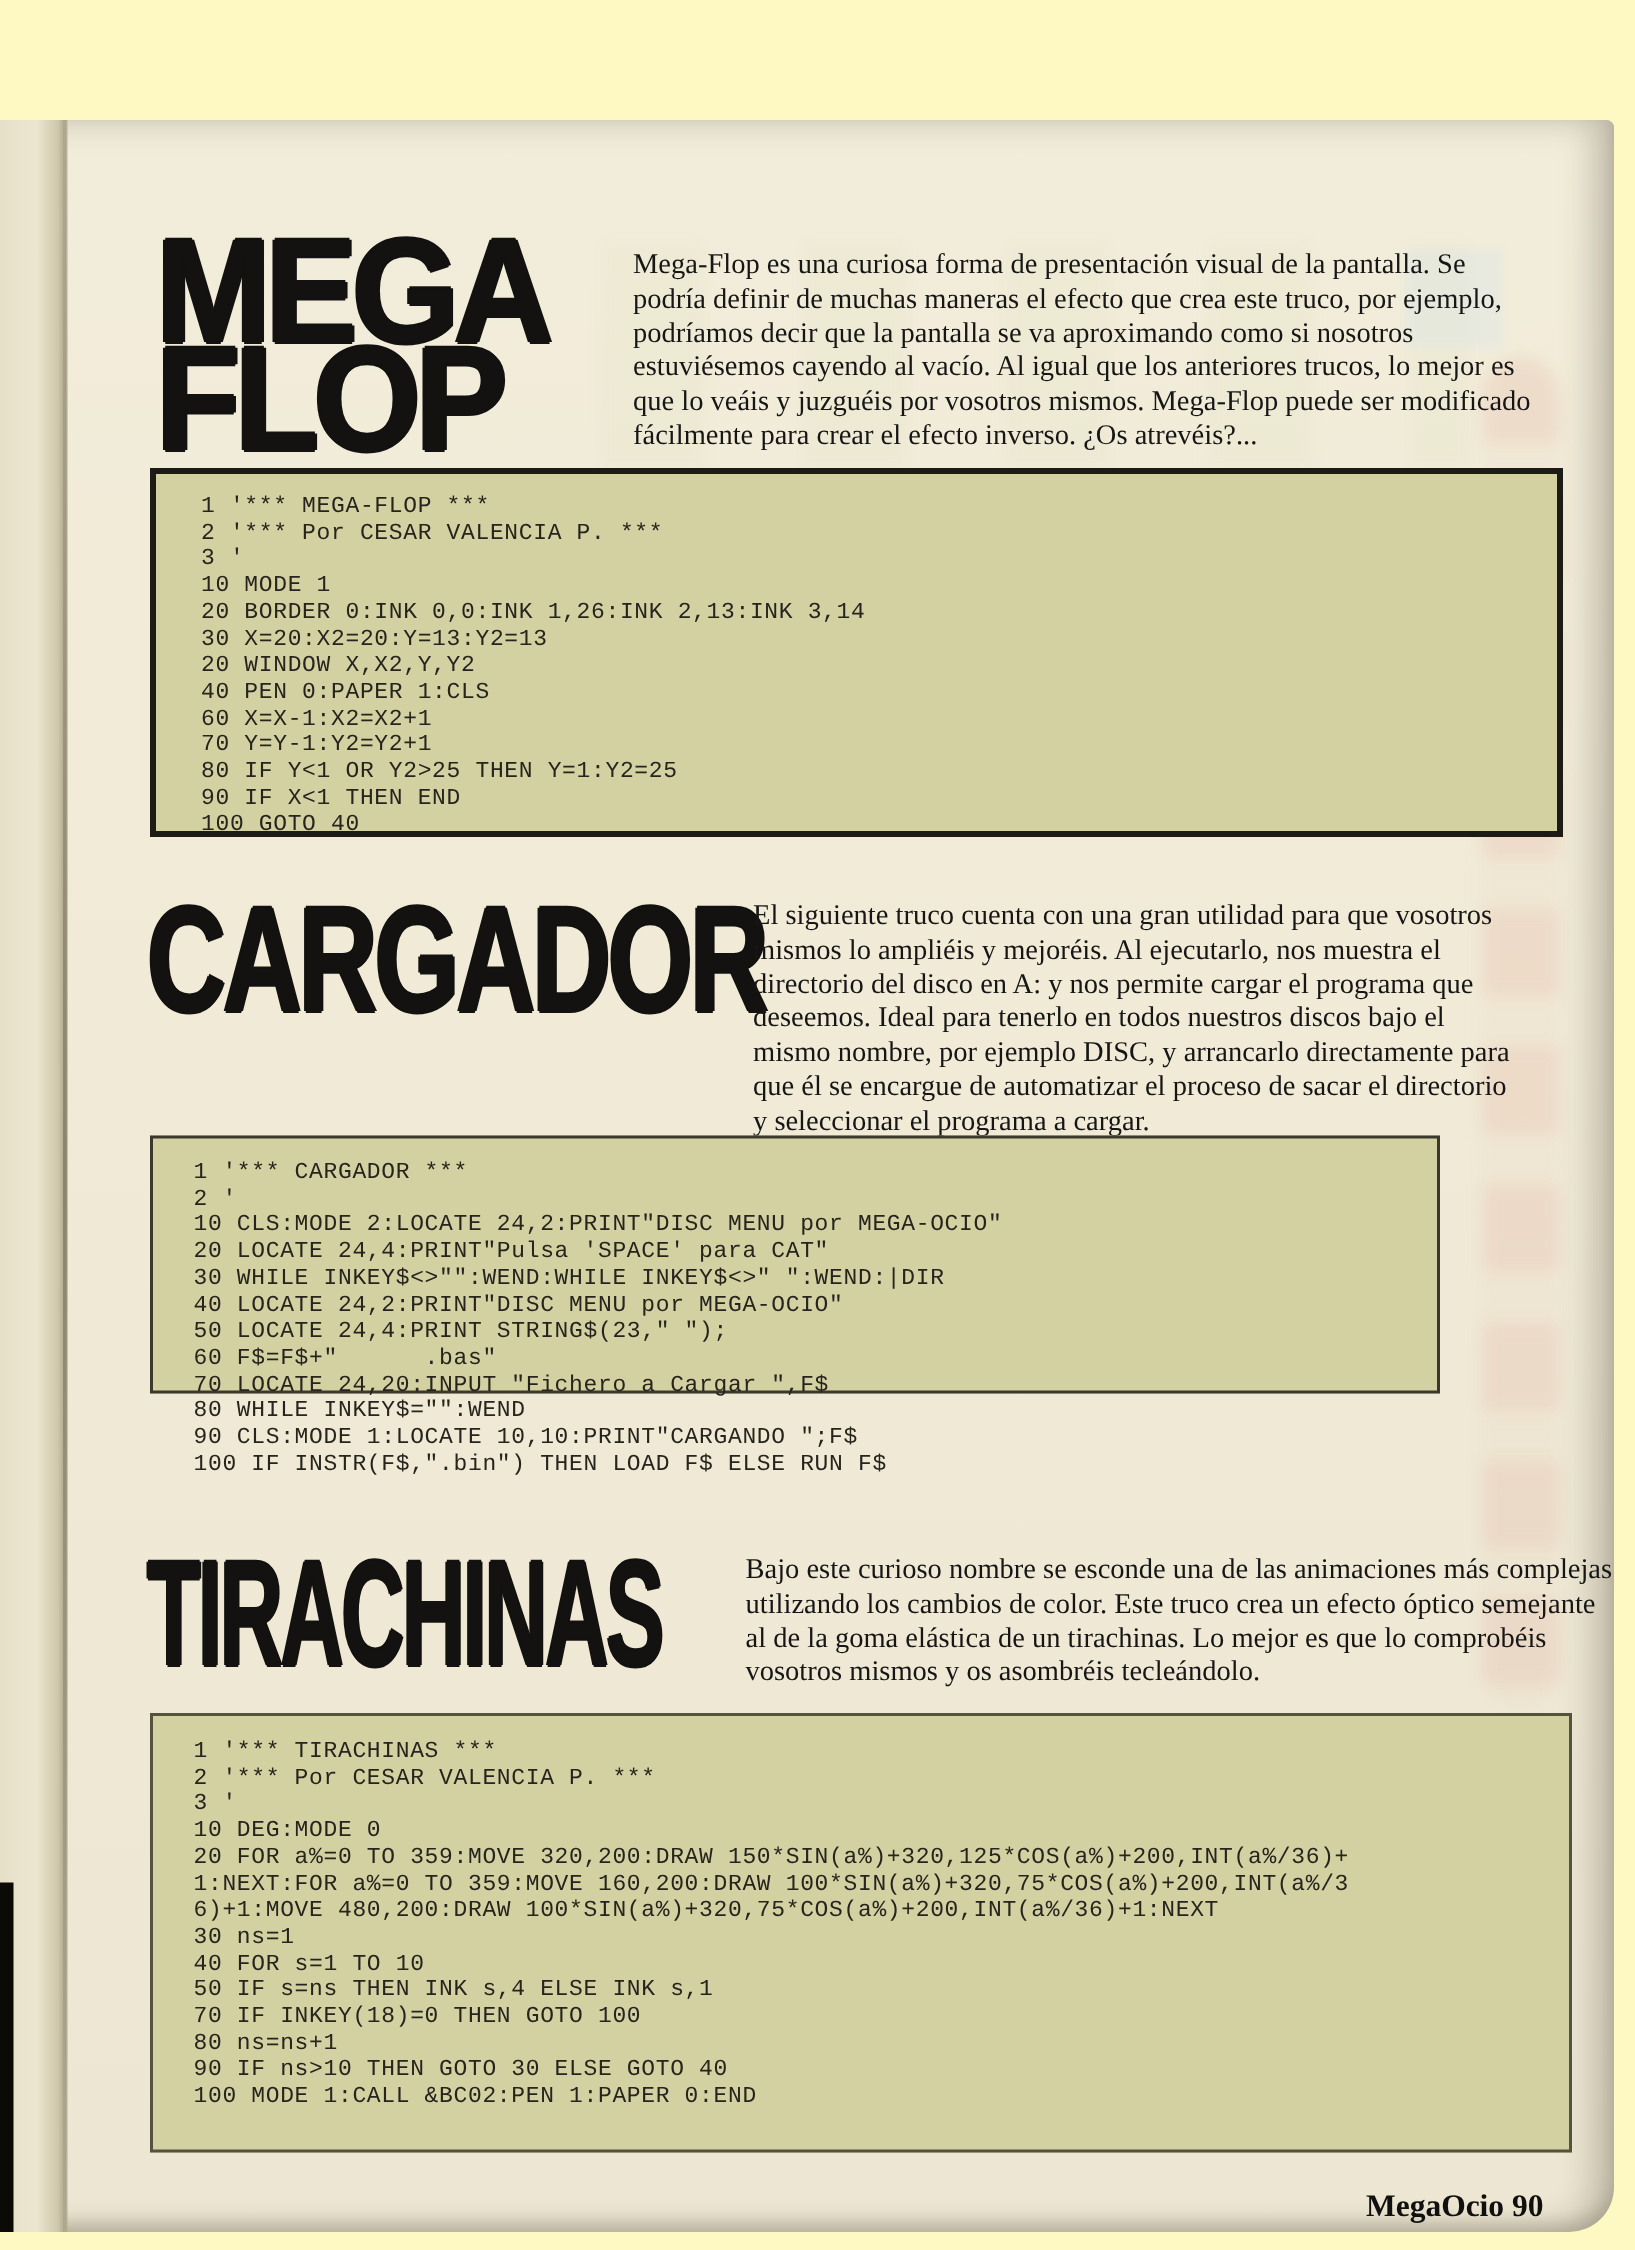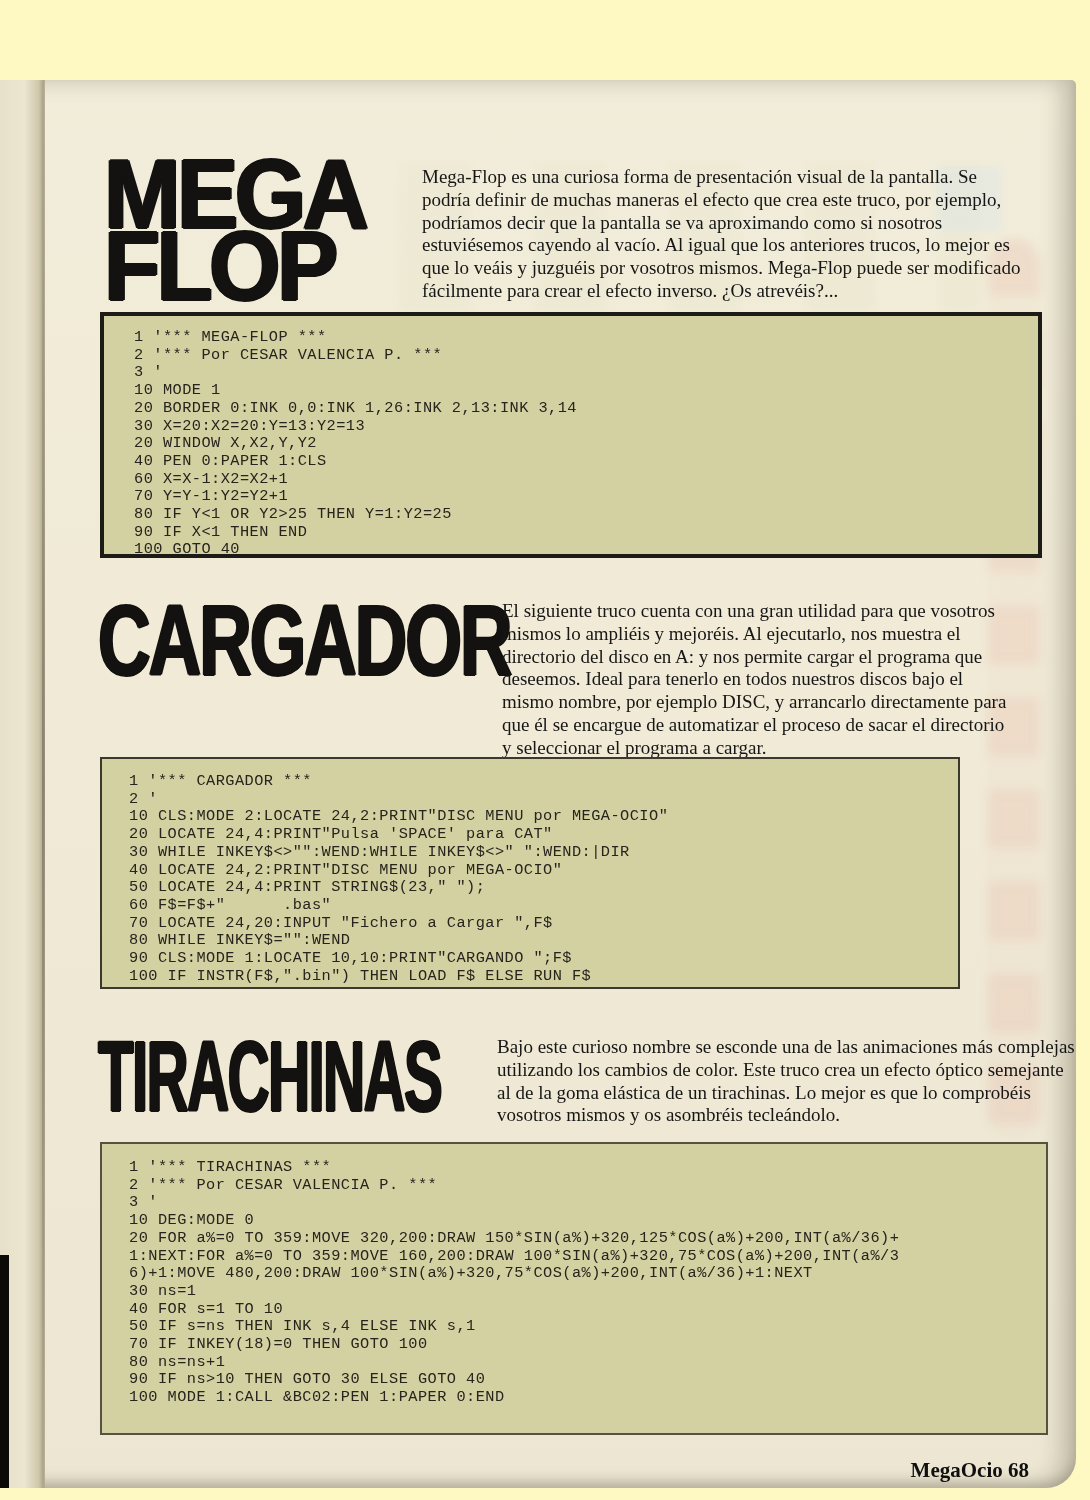--- a/index.html
+++ b/index.html
@@ -33,21 +33,21 @@
   .intro{position:absolute;font-size:19px;line-height:22.8px;text-align:left;}
   #p1{left:386px;top:166px;width:600px;margin-left:36px;}
   #p2{left:469px;top:600px;width:512px;margin-left:33px;}
   #p3{left:497px;top:1036px;width:578px;}
 
   .codebox{position:absolute;box-sizing:border-box;background:#d3d0a2;
      font-family:"Liberation Mono","DejaVu Sans Mono",monospace;font-size:15.3px;
      line-height:17.7px;color:#26241d;letter-spacing:0.45px;}
   .codebox .code-line{white-space:pre;}
   #cb1{left:100px;top:312px;width:942px;height:246px;border:4px solid #1d1b16;padding:13px 0 0 30px;}
-  #cb2{left:100px;top:757px;width:860px;height:232px;border:2px solid #3b382e;padding:14px 0 0 27px;}
+  #cb2{left:100px;top:757px;width:860px;height:172px;border:2px solid #3b382e;padding:14px 0 0 27px;}
   #cb3{left:100px;top:1142px;width:948px;height:293px;border:2px solid #55523f;padding:15px 0 0 27px;}
 
   .footer{position:absolute;right:74px;top:1458px;font-size:21px;font-weight:bold;color:#101010;}
 </style>
 </head>
 <body>
 
 <div class="stage">
 
   <div class="sheet"></div>
@@ -113,15 +113,15 @@
       <div class="code-line">6)+1:MOVE 480,200:DRAW 100*SIN(a%)+320,75*COS(a%)+200,INT(a%/36)+1:NEXT</div>
       <div class="code-line">30 ns=1</div>
       <div class="code-line">40 FOR s=1 TO 10</div>
       <div class="code-line">50 IF s=ns THEN INK s,4 ELSE INK s,1</div>
       <div class="code-line">70 IF INKEY(18)=0 THEN GOTO 100</div>
       <div class="code-line">80 ns=ns+1</div>
       <div class="code-line">90 IF ns&gt;10 THEN GOTO 30 ELSE GOTO 40</div>
       <div class="code-line">100 MODE 1:CALL &amp;BC02:PEN 1:PAPER 0:END</div>
     </div>
 
-  <div class="footer">MegaOcio 68</div>
+  <div class="footer">MegaOcio 90</div>
 
 </div>
 
 </body></html>

